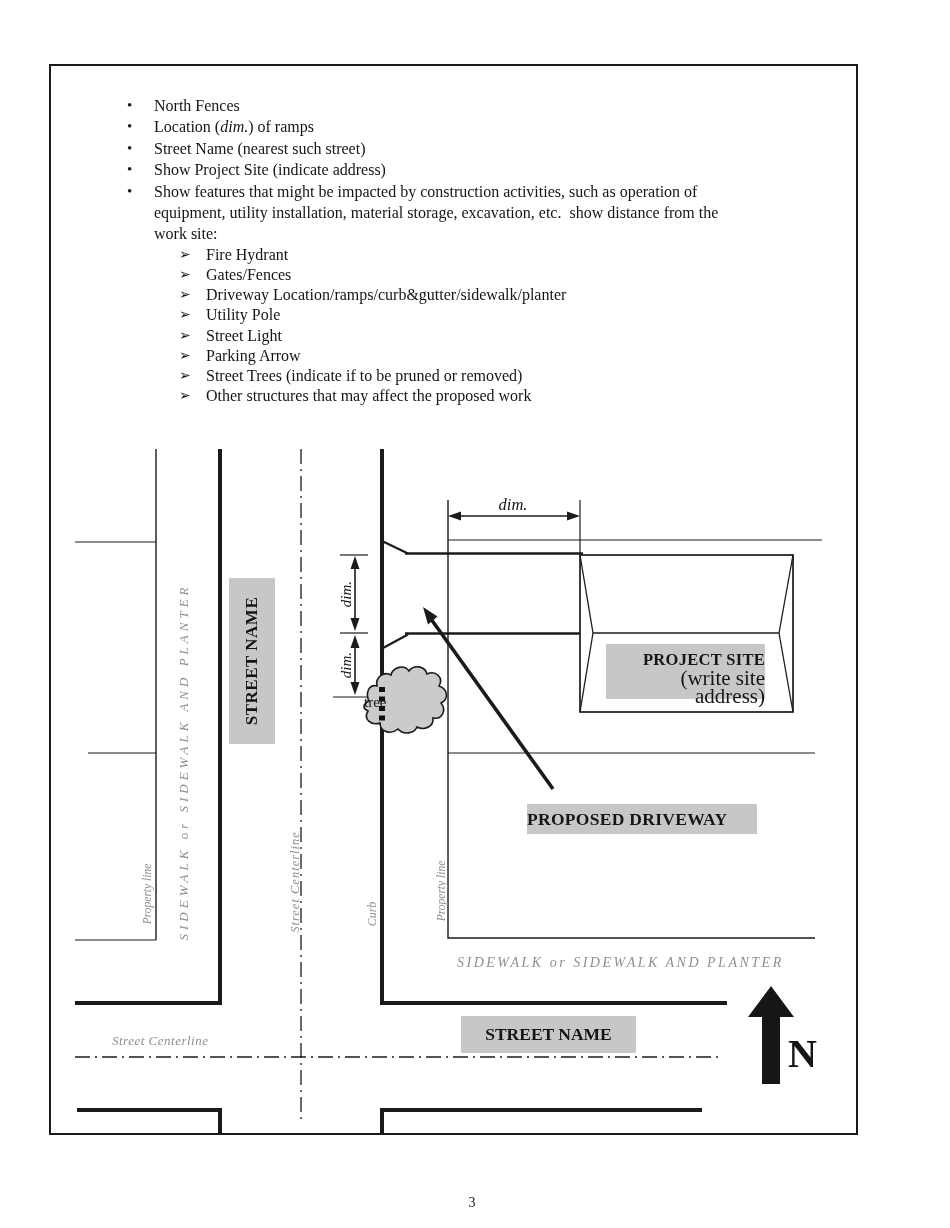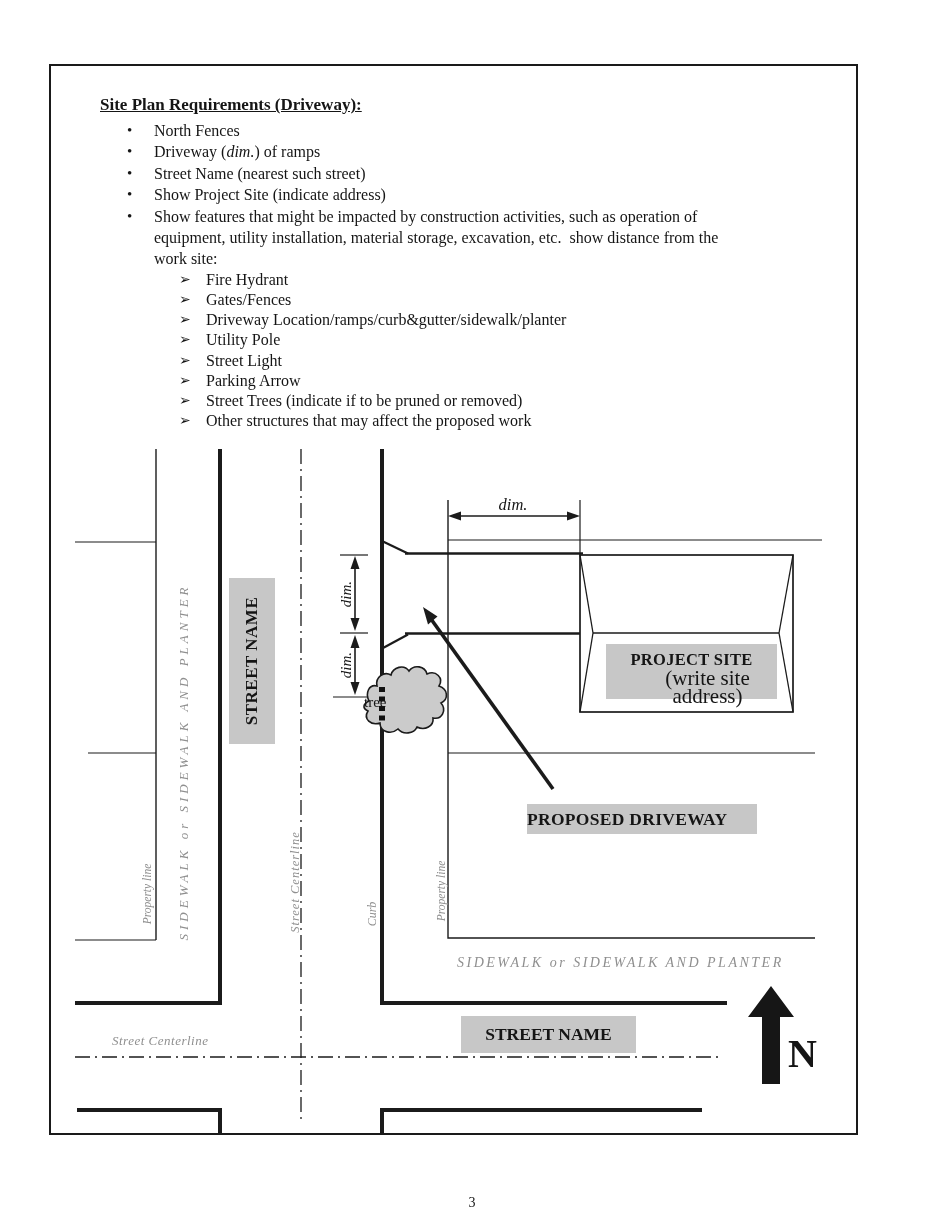--- a/index.html
+++ b/index.html
@@ -30,43 +30,42 @@
   .streetname-v-box{left:229px;top:578px;width:46px;height:166px;}
   .streetname-v-text{left:252px;top:661px;font-size:17px;font-weight:bold;letter-spacing:.5px;}
   .centerline-v{font-size:12.5px;font-style:italic;letter-spacing:1px;left:295px;top:882px;}
   .propline-left{font-size:11.5px;font-style:italic;left:147px;top:894px;}
   .propline-right{font-size:11.5px;font-style:italic;left:441px;top:891px;}
   .curb-label{font-size:12px;font-style:italic;left:372px;top:914px;}
   .dimv-upper{font-size:15px;font-style:italic;left:346px;top:594px;}
   .dimv-lower{font-size:15px;font-style:italic;left:346px;top:665px;}
   .dimh{left:448px;top:495px;width:130px;text-align:center;font-size:16.5px;font-style:italic;}
   .tree-label{left:364px;top:694px;font-size:15px;}
-  .project-box{left:606px;top:644px;width:171px;height:55px;text-align:center;}
+  .project-box{left:606px;top:644px;width:159px;height:55px;text-align:right;}
   .project-l1{font-size:16.5px;font-weight:bold;letter-spacing:.3px;line-height:19px;padding-top:6px;}
   .project-l2{font-size:21px;line-height:18px;margin-left:32px;}
   .drive-box{left:527px;top:804px;width:230px;height:30px;text-align:left;
              font-size:17.5px;font-weight:bold;line-height:30px;letter-spacing:.3px;}
   .streetname-h{left:461px;top:1016px;width:175px;height:37px;text-align:center;
                 font-size:17.5px;font-weight:bold;line-height:37px;}
   .sidewalk-h{left:457px;top:955px;font-size:14px;font-style:italic;letter-spacing:2.5px;}
   .centerline-h{left:112px;top:1033px;font-size:13px;font-style:italic;letter-spacing:.5px;}
   .north-n{left:788px;top:1032px;font-size:40px;font-weight:bold;line-height:44px;}
   .pagenum{left:458px;top:1195px;width:28px;text-align:center;font-size:14px;}
   svg.layer{position:absolute;left:0;top:0;pointer-events:none;}
 </style>
 </head>
 <body>
 
 <div class="abs frame"></div>
 
 <div class="abs req">
-  <div class="req-heading">Site Plan Requirements (Driveway):</div>
   <ul class="blist">
     <li><span class="marker">•</span><span>North Fences</span></li>
-    <li><span class="marker">•</span><span>Driveway (</span><span class="it">dim.</span><span>) of ramps</span></li>
+    <li><span class="marker">•</span><span>Location (</span><span class="it">dim.</span><span>) of ramps</span></li>
     <li><span class="marker">•</span><span>Street Name (nearest such street)</span></li>
     <li><span class="marker">•</span><span>Show Project Site (indicate address)</span></li>
     <li style="width:585px;"><span class="marker">•</span><span>Show features that might be impacted by construction activities, such as operation of equipment, utility installation, material storage, excavation, etc.  show distance from the work site:</span></li>
   </ul>
   <ul class="sublist">
     <li><span class="marker">➢</span><span>Fire Hydrant</span></li>
     <li><span class="marker">➢</span><span>Gates/Fences</span></li>
     <li><span class="marker">➢</span><span>Driveway Location/ramps/curb&amp;gutter/sidewalk/planter</span></li>
     <li><span class="marker">➢</span><span>Utility Pole</span></li>
     <li><span class="marker">➢</span><span>Street Light</span></li>

